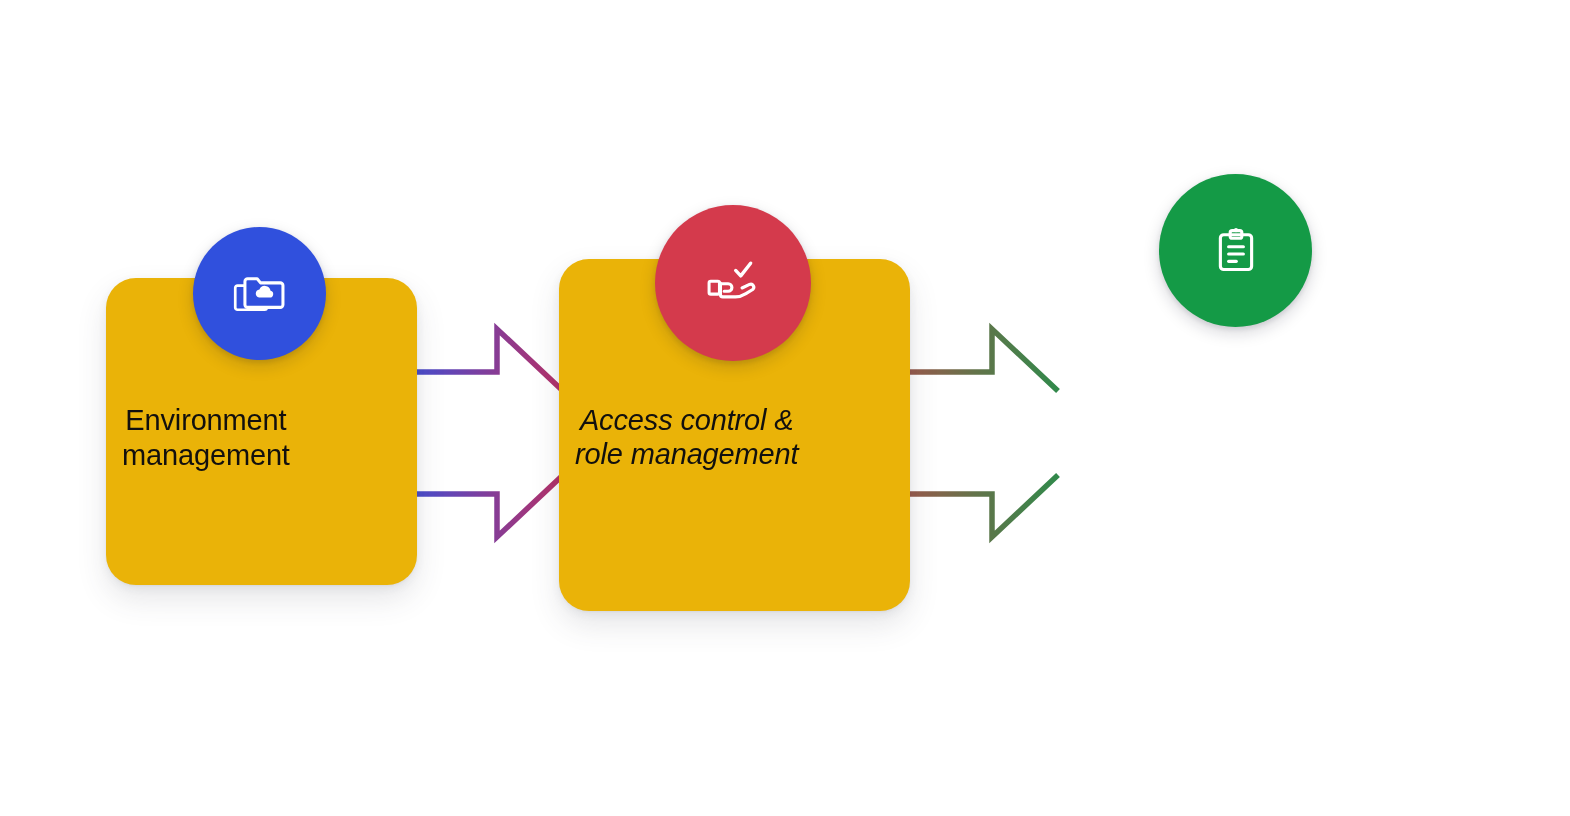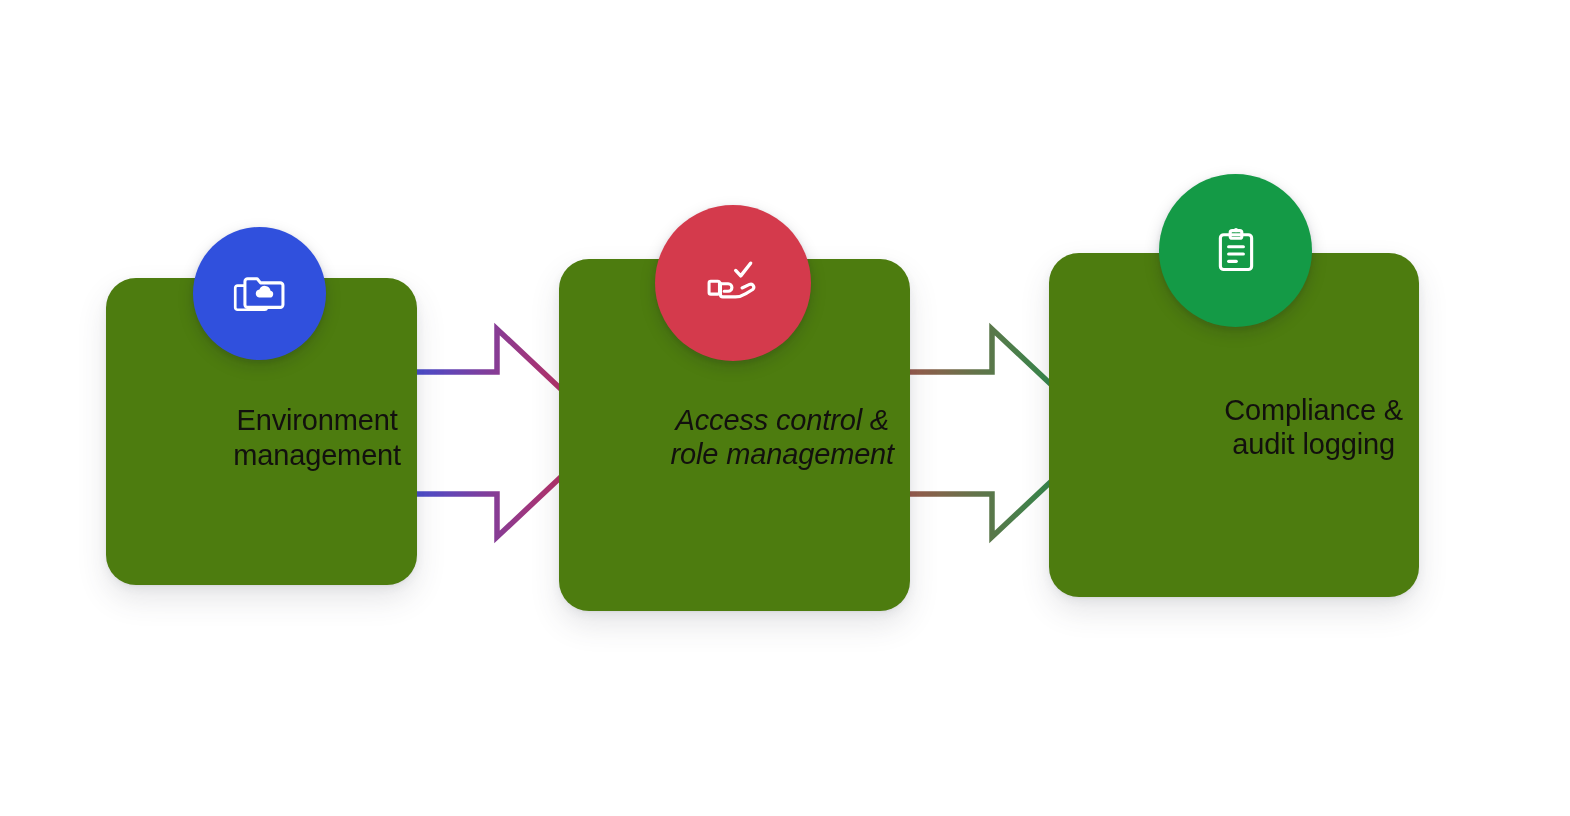--- a/index.html
+++ b/index.html
@@ -18,28 +18,28 @@
     position: relative;
     width: 1570px;
     height: 816px;
     background: #ffffff;
     overflow: hidden;
   }
 
   
   .card {
     position: absolute;
-    background: #4d7c0f;
+    background: #eab308;
     border-radius: 30px;
     box-shadow: 0 14px 30px rgba(60,64,80,0.13),
                 0 3px 10px rgba(60,64,80,0.07),
                 0 1px 2px rgba(60,64,80,0.05);
     display: flex;
     align-items: center;
-    justify-content: flex-end;
+    justify-content: flex-start;
     box-sizing: border-box;
   }
   .card-label {
     font-size: 29px;
     line-height: 1.18;
     color: #12100e;
     text-align: center;
     letter-spacing: -0.15px;
     font-weight: 400;
     white-space: pre-line;
@@ -116,24 +116,20 @@
   <div class="card" id="card-1">
     <div class="card-label" style="color: rgb(18, 16, 14);">Environment
 management</div>
   </div>
 
   <div class="card" id="card-2">
     <div class="card-label" style="color: rgb(18, 16, 14); font-style: italic;">Access control &amp;
 role management</div>
   </div>
 
-  <div class="card" id="card-3">
-    <div class="card-label" style="color: rgb(18, 16, 14);">Compliance &amp;
-audit logging</div>
-  </div>
 
   <div class="badge" id="badge-1" style="background: rgb(48, 80, 221);">
     <svg width="54" height="54" viewBox="0 0 48 48" fill="none" xmlns="http://www.w3.org/2000/svg">
 
       <path d="M4 16.5 h7.5 l2.6 3.2 H28 a2 2 0 0 1 2 2 V36 a2 2 0 0 1 -2 2 H4 a2 2 0 0 1 -2 -2 V18.5 a2 2 0 0 1 2 -2 z" stroke="#ffffff" stroke-width="2.4" stroke-linejoin="round" fill="none"></path>
 
       <path d="M13 10.5 h8.5 l3 3.6 H42 a2.4 2.4 0 0 1 2.4 2.4 V33.5 a2.4 2.4 0 0 1 -2.4 2.4 H13 a2.4 2.4 0 0 1 -2.4 -2.4 V12.9 A2.4 2.4 0 0 1 13 10.5 z" stroke="#ffffff" stroke-width="2.7" stroke-linejoin="round" fill="#3050dd"></path>
 
       <path d="M23.2 27.2 a3.7 3.7 0 0 1 0.3 -7.3 a5.2 5.2 0 0 1 9.9 1.2 a3.1 3.1 0 0 1 -0.6 6.1 z" fill="#ffffff"></path>
     </svg>

